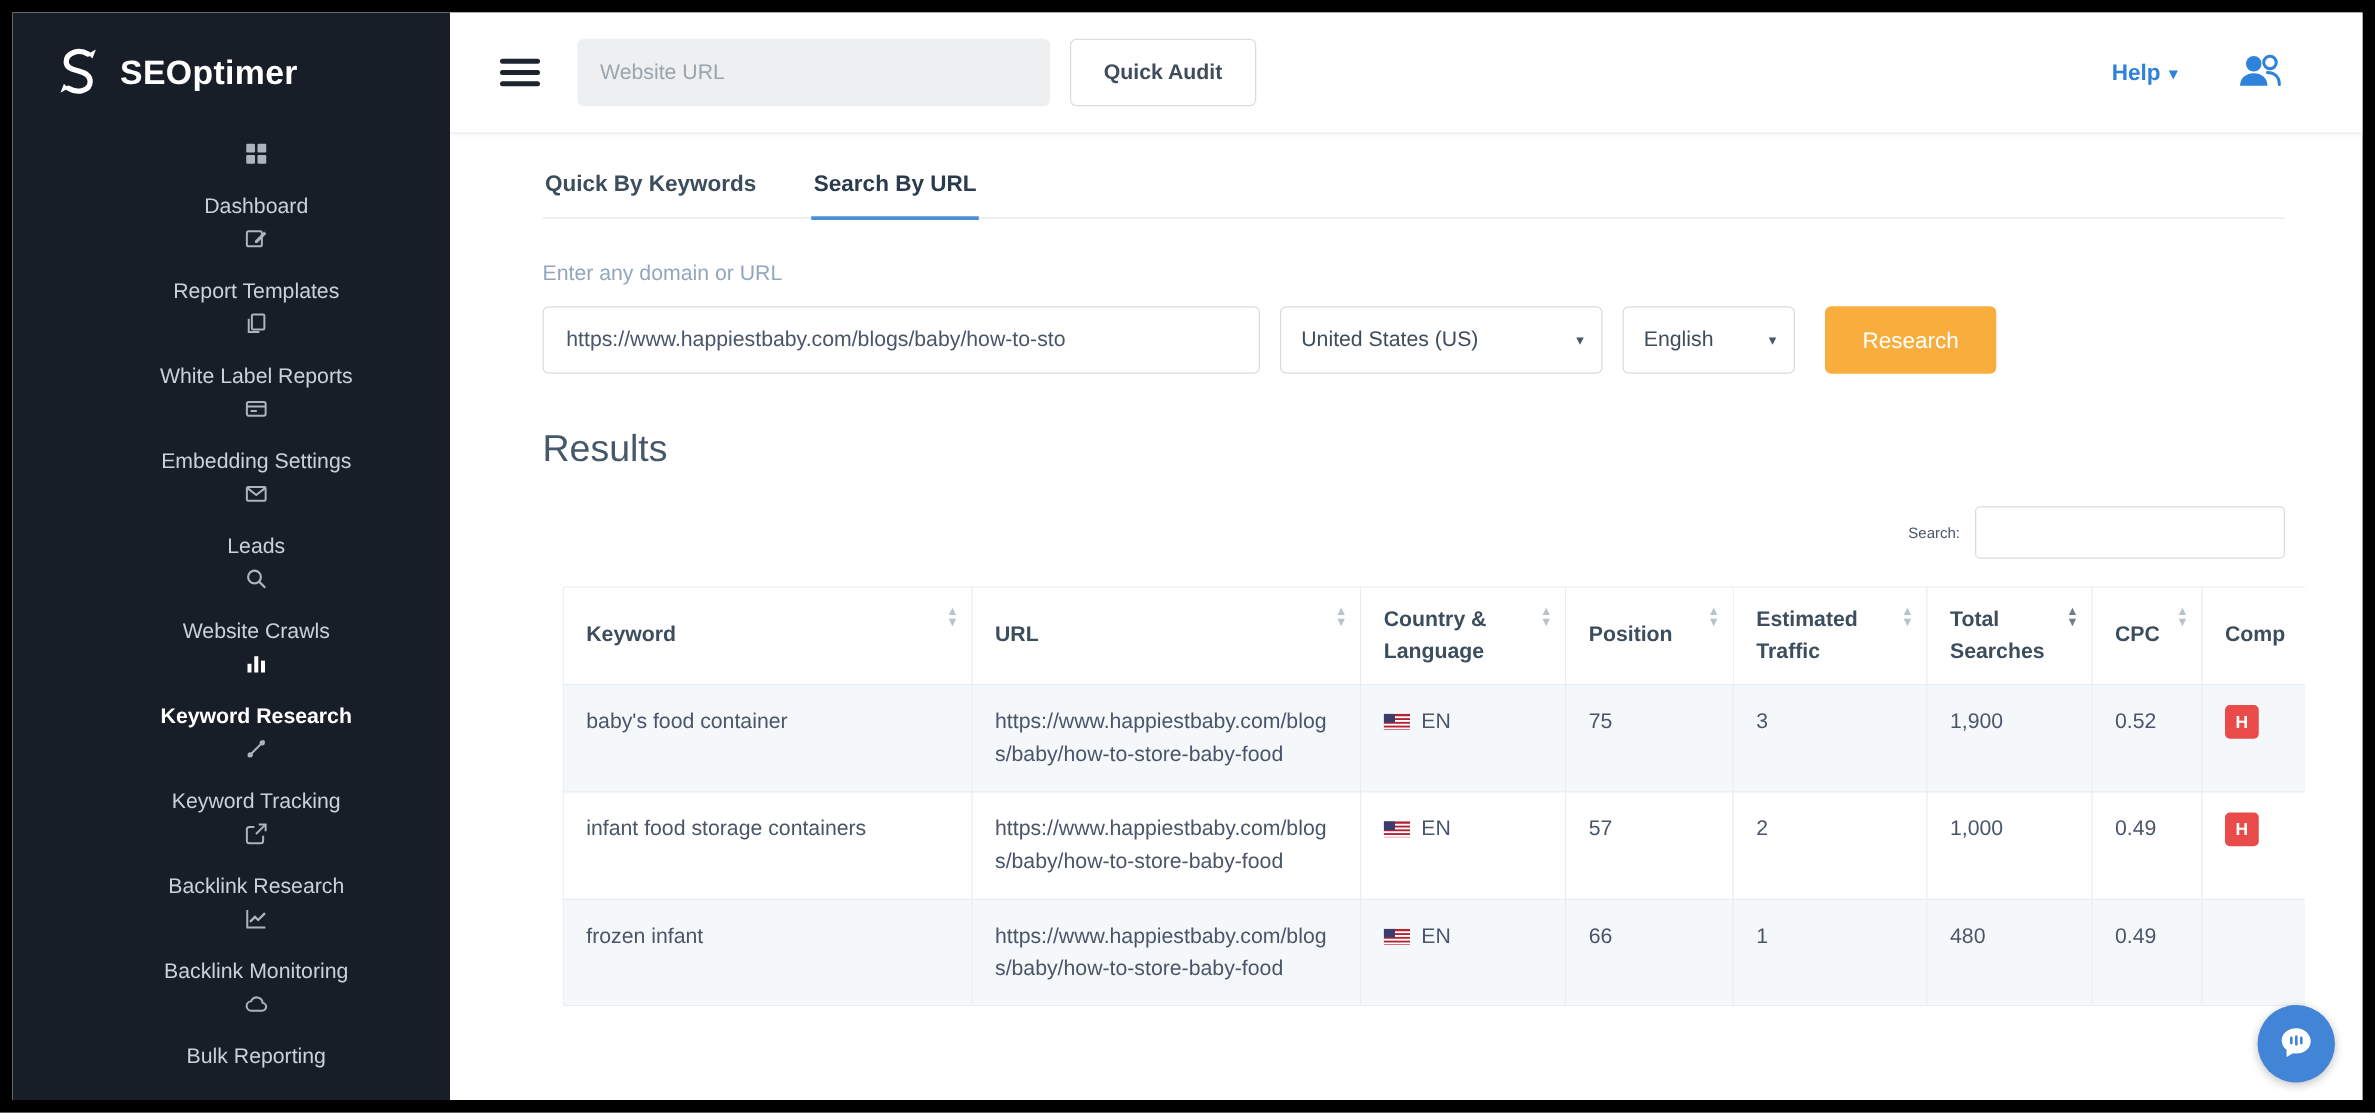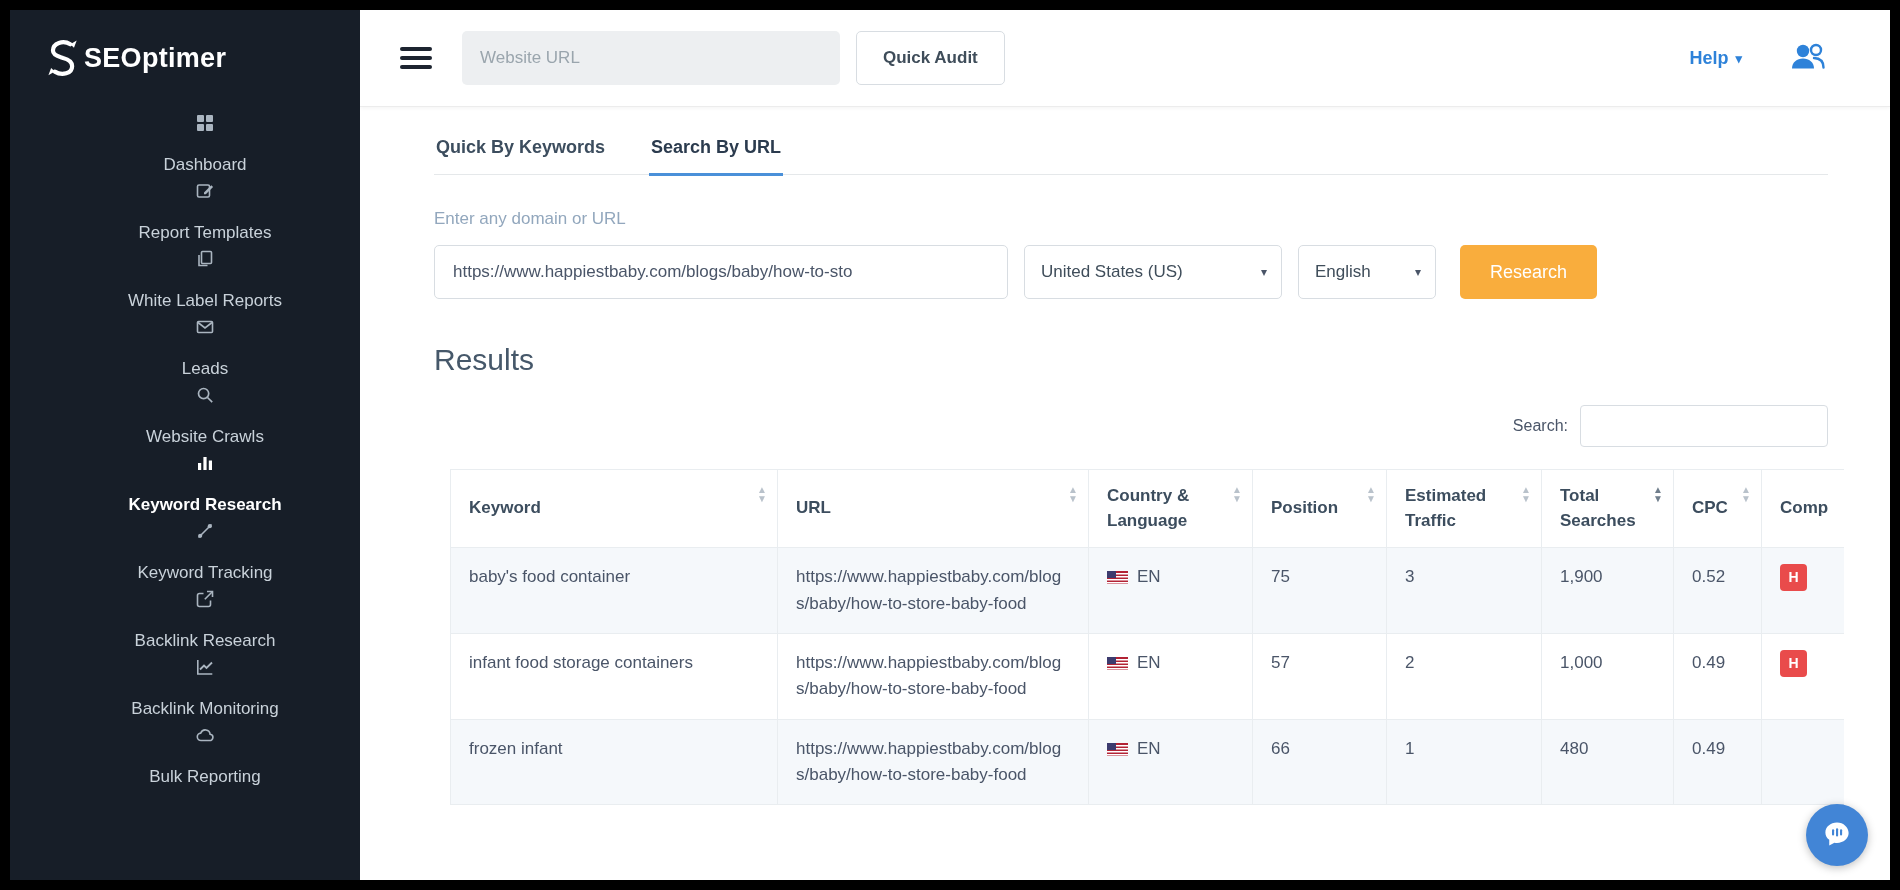--- a/index.html
+++ b/index.html
@@ -7,21 +7,21 @@
   body {
     width: 1900px; height: 890px;
     font-family: "Liberation Sans", sans-serif;
     background: #000;
   }
   .frame { width: 1900px; height: 890px; background: #000; padding: 10px; }
   .app { display: flex; width: 1880px; height: 870px; background: #fff; overflow: hidden; }
 
   
   .sidebar { width: 350px; flex-shrink: 0; background: #171e28; color: #c9d2da; }
-  .logo { height: 97px; display: flex; align-items: center; gap: 0; padding-left: 32px; }
+  .logo { height: 97px; display: flex; align-items: center; gap: 12px; padding-left: 32px; }
   .brand-text { font-size: 27px; font-weight: 700; color: #fff; letter-spacing: .3px; }
   .nav { padding-top: 6px; }
   .nav-item { height: 68px; display: flex; align-items: center; gap: 22px; padding-left: 40px; font-size: 17px; cursor: pointer; color: #c9d2da; flex-direction: column; }
   .nav-item .icon { width: 24px; display: flex; justify-content: center; color: #aab5c0; }
   .nav-item.active { color: #fff; font-weight: 700; }
   .nav-item.active .icon { color: #fff; }
 
   
   .main { flex: 1; display: flex; flex-direction: column; position: relative; overflow: hidden; background: #fff; }
 
@@ -48,21 +48,21 @@
   .url-field { width: 574px; height: 54px; border: 1px solid #d8dde2; border-radius: 5px; padding: 0 18px; font-size: 17px; color: #4a5568; font-family: inherit; }
   .select { height: 54px; border: 1px solid #d8dde2; border-radius: 5px; display: flex; align-items: center; justify-content: space-between; padding: 0 14px 0 16px; font-size: 17px; color: #3f4d5a; cursor: pointer; background: #fff; }
   .select .caret { font-size: 12px; color: #4a5568; margin-left: 10px; }
   .select.country { width: 258px; justify-content: space-between; }
   .select.language { width: 138px; }
   .research-btn { margin-left: 8px; height: 54px; padding: 12px 30px; background: #f9ad3d; color: #fff; border: none; border-radius: 5px; font-size: 18px; font-family: inherit; cursor: pointer; }
 
   .results-title { margin-top: 44px; font-size: 30px; font-weight: 400; color: #46586a; }
 
   .search-row { margin-top: 28px; display: flex; justify-content: flex-end; align-items: center; gap: 12px; }
-  .search-label { font-size: 16px; color: #4a5568; }
+  .search-label { font-size: 12px; color: #4a5568; }
   .search-input { width: 248px; height: 42px; border: 1px solid #d8dde2; border-radius: 4px; padding: 0 12px; font-size: 16px; font-family: inherit; color: #4a5568; }
 
   
   .table-wrap { margin-top: 22px; overflow: hidden; width: 100%; margin-left: 16px; }
   table { border-collapse: collapse; table-layout: fixed; width: 1511px; font-size: 17px; color: #4a5568; }
   th, td { border: 1px solid #e9edf0; }
   th { position: relative; text-align: left; font-weight: 700; color: #3c4d5e; padding: 14px 32px 14px 18px; vertical-align: middle; line-height: 1.45; background: #fff; }
   td { padding: 16px 18px; vertical-align: top; line-height: 1.55; }
   tbody tr:nth-child(odd) { background: #f5f8fb; }
   .c-url { word-break: break-all; }
@@ -121,20 +121,30 @@
         <div class="nav-item">
           <span class="icon">
             <svg width="20" height="20" viewBox="0 0 20 20" fill="none" stroke="currentColor" stroke-width="1.6">
                 <rect x="6.5" y="2.5" width="10" height="12" rx="1"></rect>
                 <path d="M4 6v10.5h8.5"></path>
               </svg>
           </span>
           <span>White Label Reports</span>
         </div>
 
+        <div class="nav-item">
+          <span class="icon">
+            <svg width="20" height="20" viewBox="0 0 20 20" fill="none" stroke="currentColor" stroke-width="1.6">
+                <rect x="2.5" y="4.5" width="15" height="11" rx="1.5"></rect>
+                <path d="M2.5 8.2h15"></path>
+                <path d="M5.5 11.8h5"></path>
+              </svg>
+          </span>
+          <span>Embedding Settings</span>
+        </div>
 
         <div class="nav-item">
           <span class="icon">
             <svg width="20" height="20" viewBox="0 0 20 20" fill="none" stroke="currentColor" stroke-width="1.6">
                 <rect x="2.5" y="4.5" width="15" height="11" rx="1"></rect>
                 <path d="M3 5.5l7 5.5 7-5.5"></path>
               </svg>
           </span>
           <span>Leads</span>
         </div>

